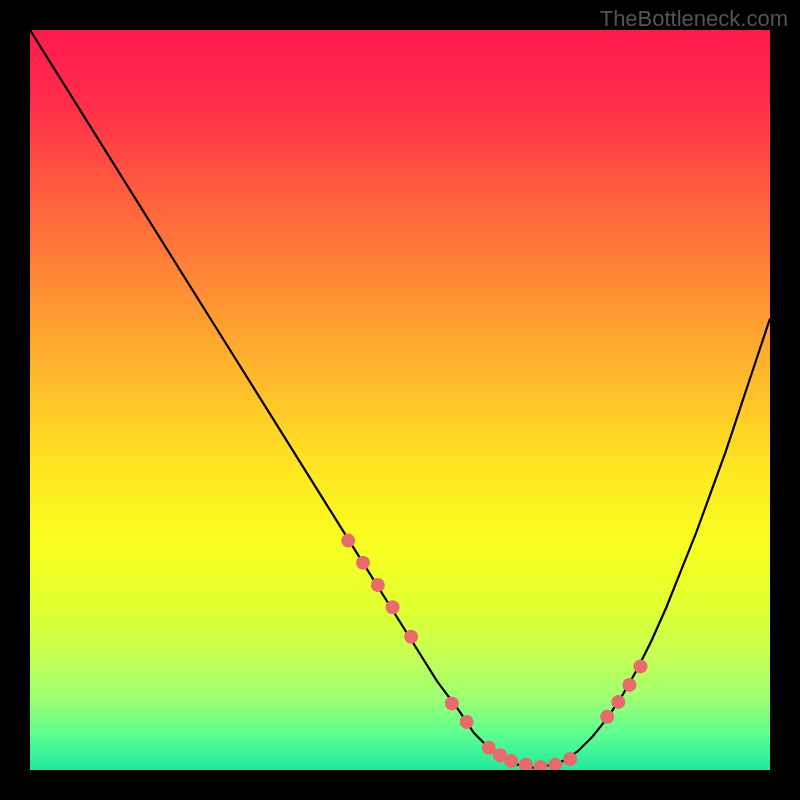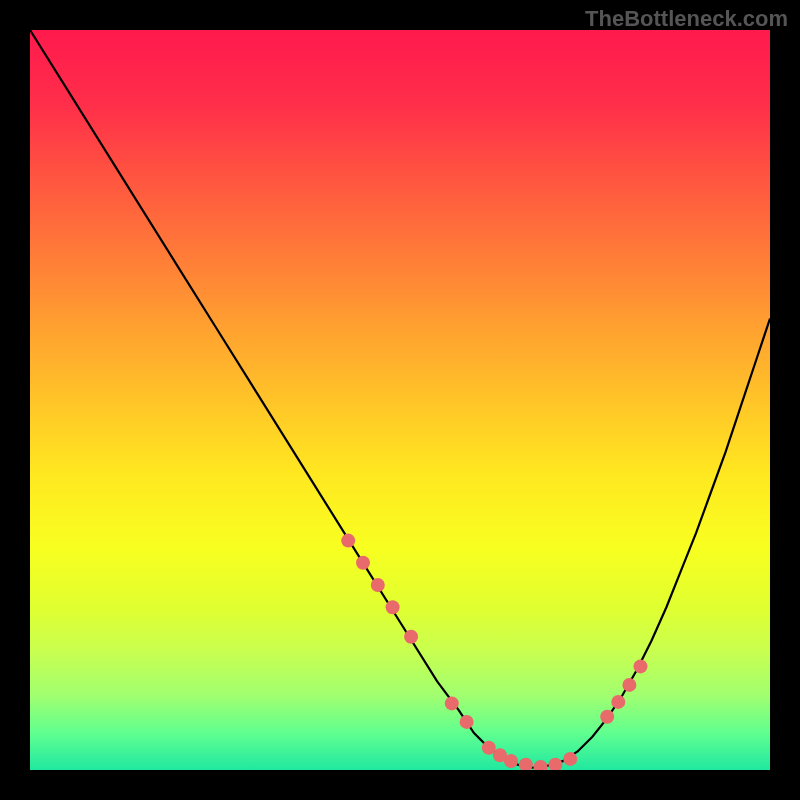--- a/index.html
+++ b/index.html
@@ -9,21 +9,21 @@
     background: #000;
     position: relative;
     font-family: Arial, sans-serif;
   }
   .watermark {
     position: absolute;
     top: 6px;
     right: 12px;
     color: #555;
     font-size: 22px;
-    font-weight: bold;
+    font-weight: normal;
     z-index: 10;
   }
   .plot-area {
     position: absolute;
     left: 30px;
     top: 30px;
     width: 740px;
     height: 740px;
   }
   .gradient-bg {

